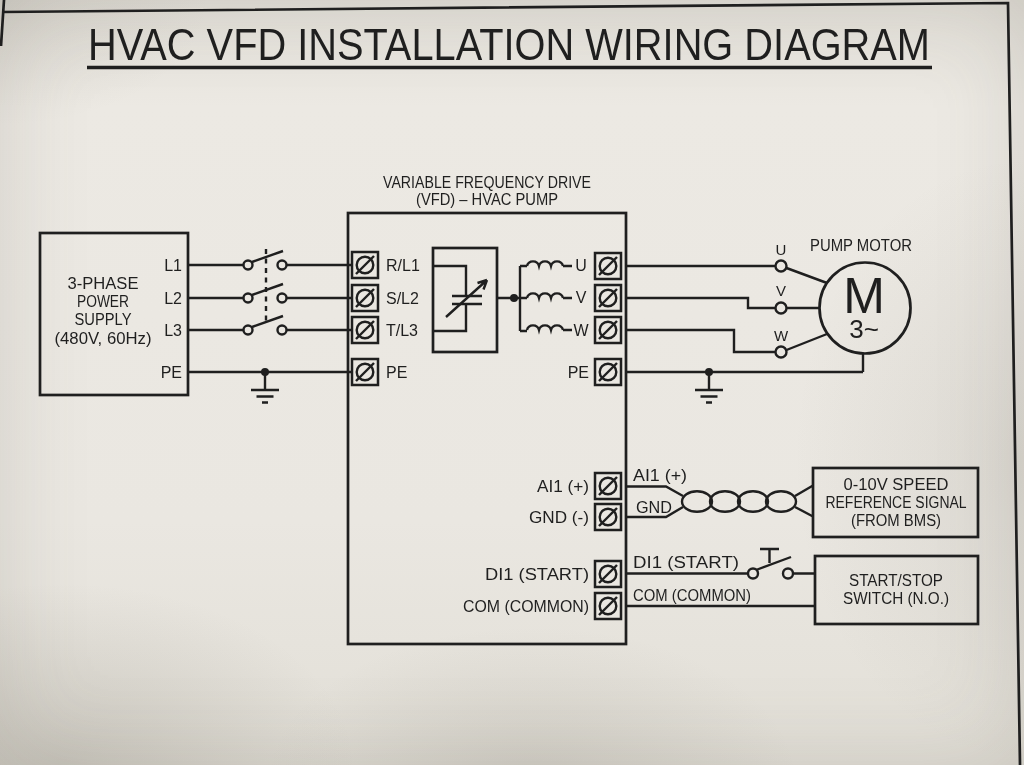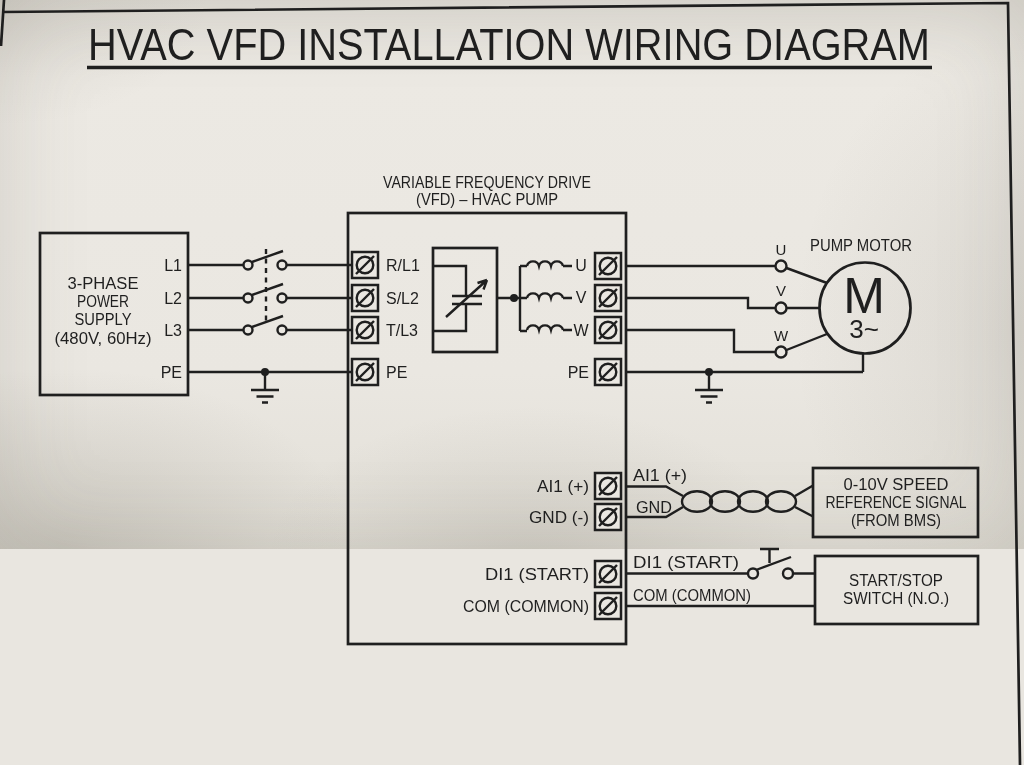--- a/index.html
+++ b/index.html
@@ -7,21 +7,21 @@
     --paper:#e9e6e0;
     --ink:#1f1f1f;
   }
   html,body{margin:0;padding:0;}
   body{
     width:1024px;height:765px;overflow:hidden;
     font-family:"Liberation Sans",sans-serif;
     background:var(--paper);
   }
   .sheet{
-    position:relative;width:1024px;height:549px;
+    position:relative;width:1024px;height:765px;
     background:
       radial-gradient(420px 260px at 6% 100%, rgba(105,100,88,.20), transparent 70%),
       radial-gradient(380px 220px at 52% 102%, rgba(105,100,88,.14), transparent 70%),
       radial-gradient(320px 420px at 100% 60%, rgba(110,105,93,.12), transparent 72%),
       radial-gradient(300px 180px at 0% 0%, rgba(105,100,88,.10), transparent 70%),
       linear-gradient(180deg,#e3e0d9 0%, #ece9e3 14%, #eae7e1 68%, #e2dfd7 100%);
     box-shadow: inset 0 0 90px rgba(95,90,78,.18);
   }
   svg{position:absolute;left:0;top:0;}
   .ln{fill:none;stroke:var(--ink);stroke-width:2.4;stroke-linecap:butt;stroke-linejoin:miter;}

